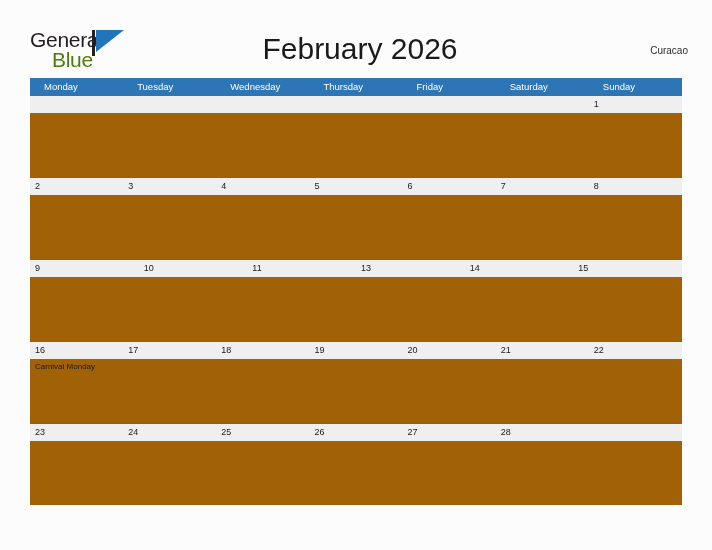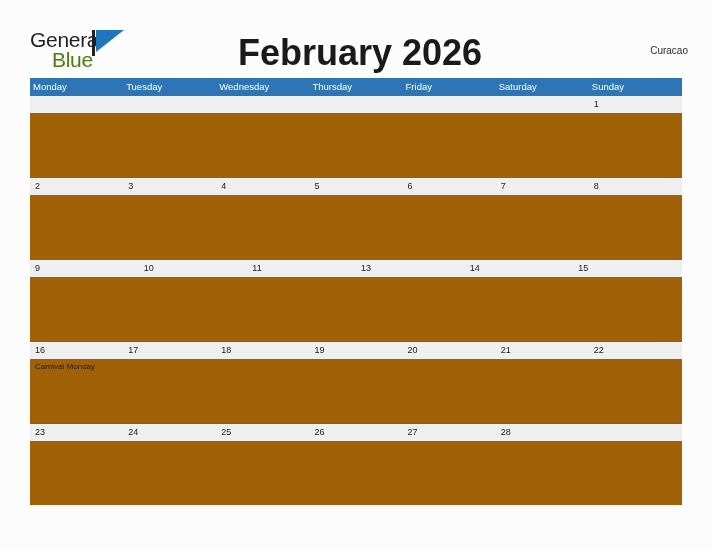--- a/index.html
+++ b/index.html
@@ -53,24 +53,24 @@
     width: 40px;
     height: 30px;
   }
 
   .cal-title {
     position: absolute;
     left: 0;
     right: 0;
     top: 32px;
     text-align: center;
-    font-size: 36px;
+    font-size: 30px;
     color: #1a1a1a;
     font-family: "Liberation Sans", sans-serif;
-    font-weight: bold;
+    font-weight: normal;
     margin: 0;
     padding-left: 8px;
   }
 
   .country-label {
     position: absolute;
     right: 24px;
     top: 45px;
     font-size: 10px;
     color: #2b2b2b;
@@ -87,21 +87,21 @@
   .dow-row {
     display: flex;
     background: #2e75b6;
     height: 18px;
   }
   .dow-cell {
     flex: 1 1 0;
     color: #ffffff;
     font-size: 9.5px;
     line-height: 18px;
-    padding-left: 3px;
+    padding-left: 14px;
     box-sizing: border-box;
     white-space: nowrap;
     overflow: hidden;
   }
 
   .week-row {
     border-top: 1px solid #2e75b6;
   }
   .week-row.first {
     border-top: none;

